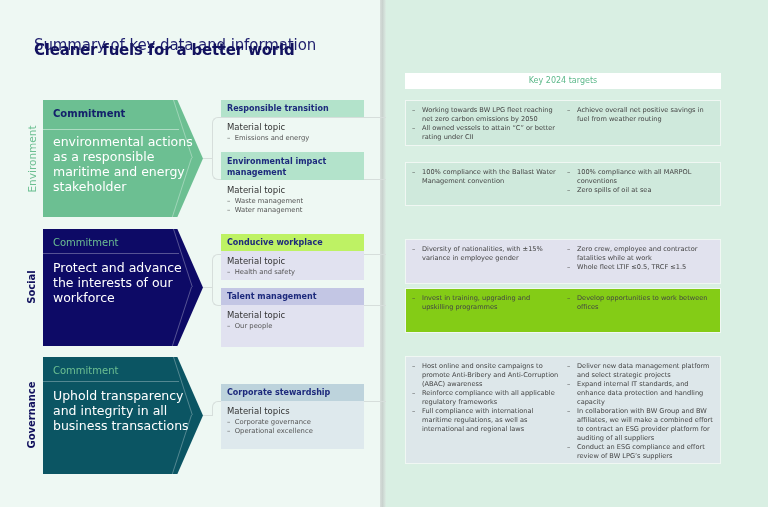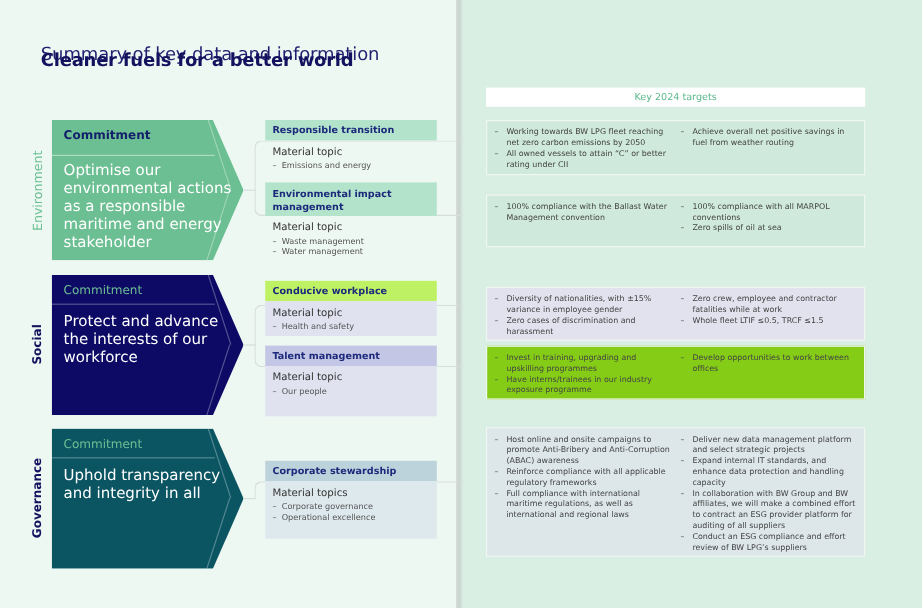--- a/index.html
+++ b/index.html
@@ -91,21 +91,20 @@
 <div class="title2">Cleaner fuels for a better world</div>
 
 <div class="pillar-label" style="left:-27px; top:152px; color:#6cbf92; font-weight:normal; font-size:10.5px;">Environment</div>
 
 <div class="chevron" style="left:43px; top:100px; width:160px; height:117px; background:#6cbf92;">
   <div class="inner-line" style="left:130px; background:rgba(255,255,255,0.35); transform:skewX(18deg); transform-origin:top; height:58px;"></div>
   <div class="inner-line" style="left:148px; top:58px; background:rgba(255,255,255,0.35); transform:skewX(-18deg); transform-origin:top; height:59px;"></div>
   <div class="chev-head" style="top:8px; color:#13206a;">Commitment</div>
   <div class="chev-sep" style="top:29px; width:136px; background:rgba(255,255,255,0.45);"></div>
   <div class="chev-body" style="top:34px; color:#ffffff;">
-    <div>Optimise our</div>
     <div>environmental actions</div>
     <div>as a responsible</div>
     <div>maritime and energy</div>
     <div>stakeholder</div>
   </div>
 </div>
 
 <div class="connector" style="left:212px; top:117px; width:174px; height:63px;"></div>
 <div class="hline" style="left:203px; top:158px; width:10px;"></div>
 
@@ -156,20 +155,21 @@
 <div class="pillar-label" style="left:-27px; top:408px; color:#12125e;">Governance</div>
 
 <div class="chevron" style="left:43px; top:357px; width:160px; height:117px; background:#0b5563;">
   <div class="inner-line" style="left:130px; background:rgba(255,255,255,0.3); transform:skewX(18deg); transform-origin:top; height:58px;"></div>
   <div class="inner-line" style="left:148px; top:58px; background:rgba(255,255,255,0.3); transform:skewX(-18deg); transform-origin:top; height:59px;"></div>
   <div class="chev-head" style="top:8px; color:#6cbf92; font-weight:normal;">Commitment</div>
   <div class="chev-sep" style="top:24px; width:136px; background:rgba(255,255,255,0.3);"></div>
   <div class="chev-body" style="top:31px; color:#ffffff;">
     <div>Uphold transparency</div>
     <div>and integrity in all</div>
+    <div>business transactions</div>
   </div>
 </div>
 
 <div class="connector" style="left:212px; top:401px; width:174px; height:15px; border-bottom:none; border-radius:6px 0 0 0;"></div>
 <div class="hline" style="left:203px; top:415px; width:10px;"></div>
 
 <div class="topic-head" style="top:384px; background:#bdd3dc; height:17px;">Corporate stewardship</div>
 <div class="topic-body" style="top:401px; height:48px; background:#dee9ed;">
   <div class="topic-label">Material topics</div>
   <div class="topic-item">–&nbsp; <span>Corporate governance</span></div>
@@ -194,32 +194,30 @@
   </div>
   <div class="tcol">
     <div class="titem">100% compliance with all MARPOL conventions</div>
     <div class="titem">Zero spills of oil at sea</div>
   </div>
 </div>
 
 <div class="tbox" style="top:239px; height:45px; background:#e1e2ee;">
   <div class="tcol">
     <div class="titem">Diversity of nationalities, with ±15% variance in employee gender</div>
-    <div class="titem">Zero cases of discrimination and harassment</div>
   </div>
   <div class="tcol">
     <div class="titem">Zero crew, employee and contractor fatalities while at work</div>
     <div class="titem">Whole fleet LTIF ≤0.5, TRCF ≤1.5</div>
   </div>
 </div>
 
 <div class="tbox" style="top:288px; height:45px; background:#84cc16;">
   <div class="tcol">
     <div class="titem">Invest in training, upgrading and upskilling programmes</div>
-    <div class="titem">Have interns/trainees in our industry exposure programme</div>
   </div>
   <div class="tcol">
     <div class="titem">Develop opportunities to work between offices</div>
   </div>
 </div>
 
 <div class="tbox" style="top:356px; height:108px; background:#dde7ea;">
   <div class="tcol">
     <div class="titem">Host online and onsite campaigns to promote Anti-Bribery and Anti-Corruption (ABAC) awareness</div>
     <div class="titem">Reinforce compliance with all applicable regulatory frameworks</div>

